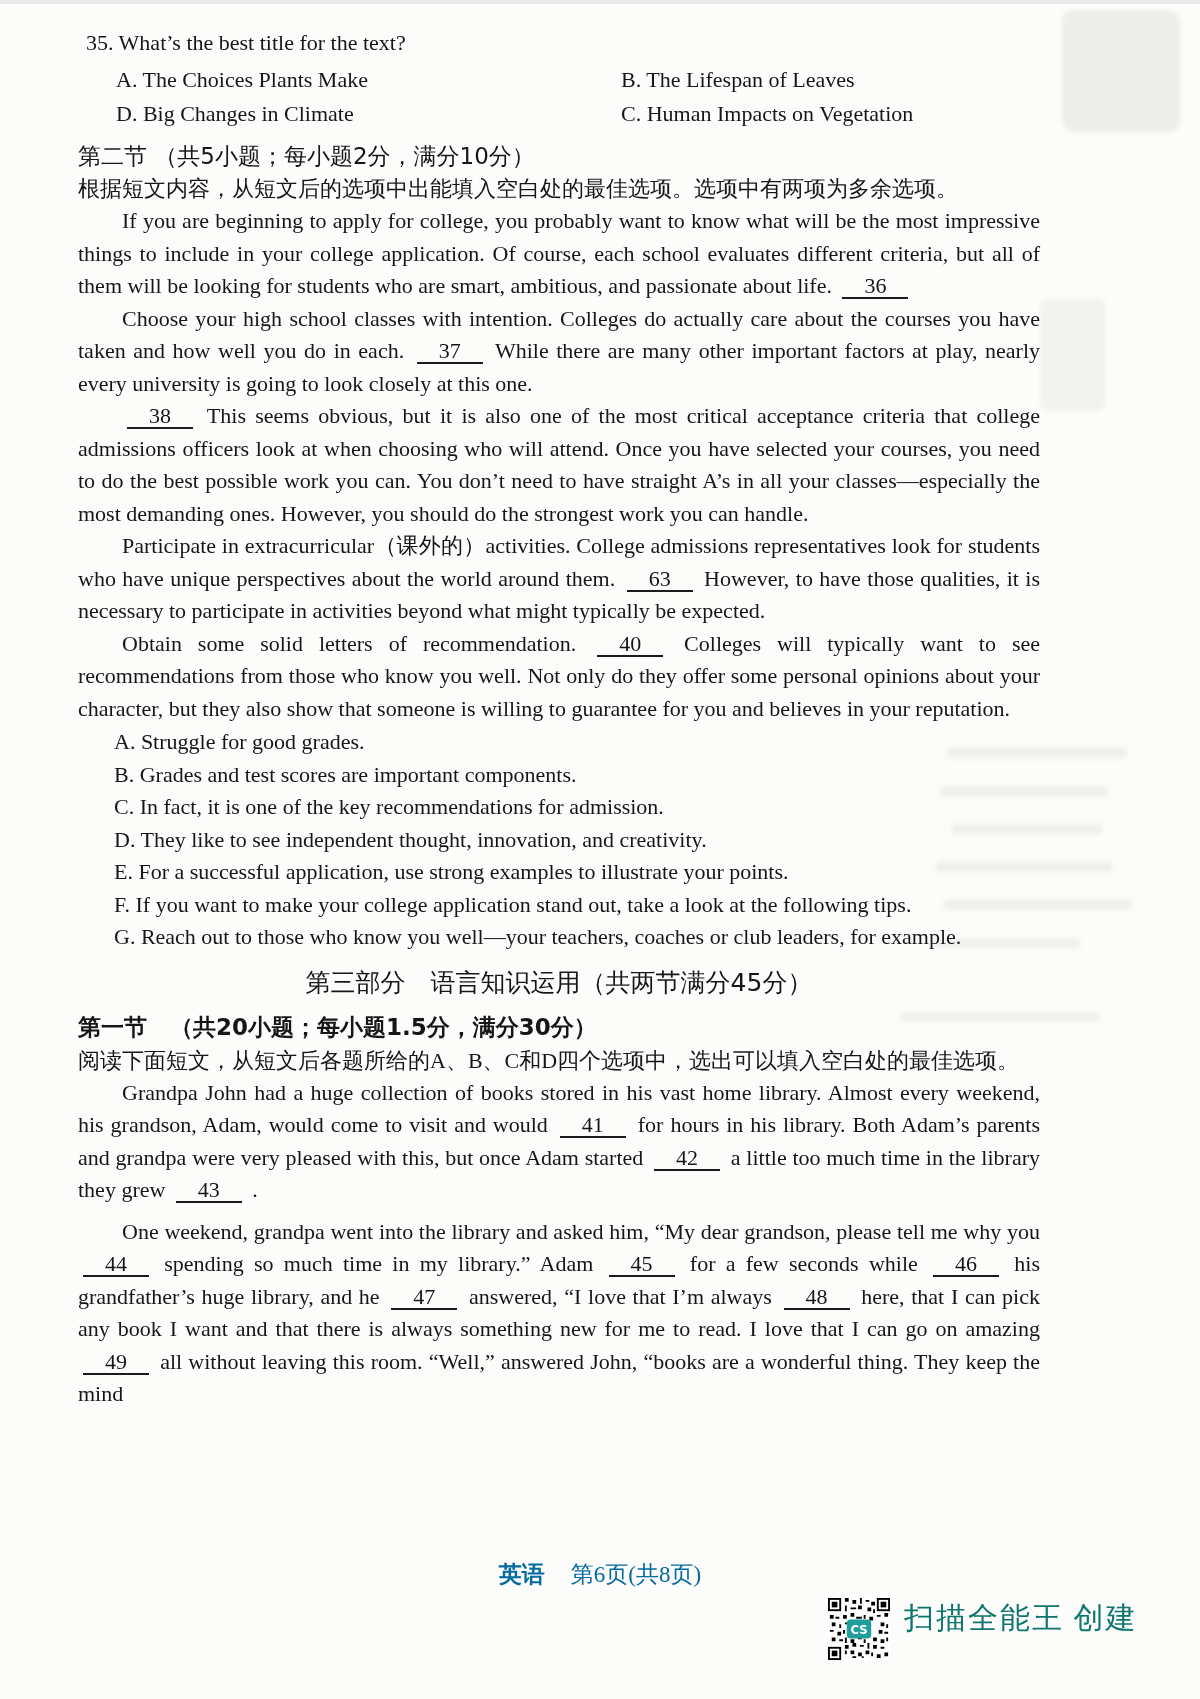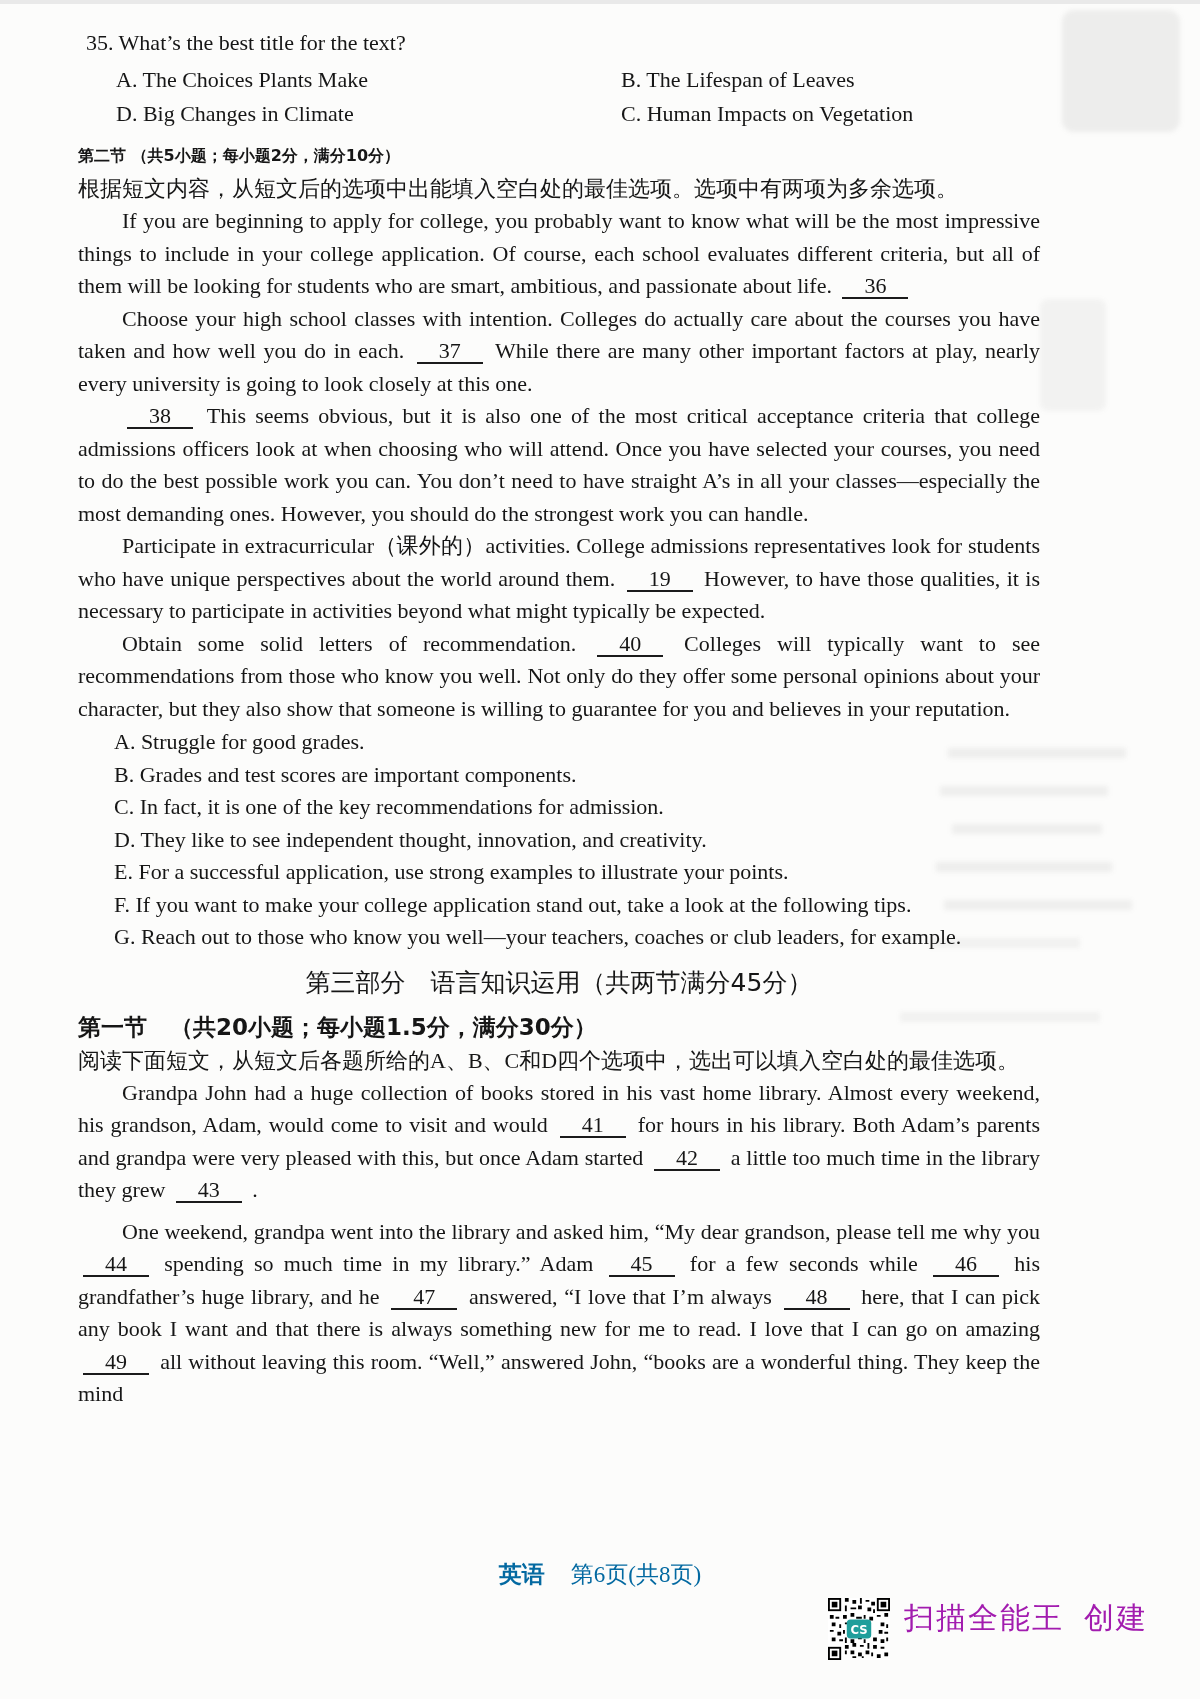--- a/index.html
+++ b/index.html
@@ -25,22 +25,22 @@
     display:grid;
     grid-template-columns:505px 1fr;
     margin-left:38px;
     row-gap:2px;
     font-size:22px;line-height:30px;
     margin-top:6px;
   }
   .opt-grid .opt{padding:1px 0;}
   .h-bold{
     font-family:"DejaVu Sans","Liberation Sans",sans-serif;
-    font-weight:700;
-    font-size:16px;line-height:32px;
+    font-weight:400;
+    font-size:23px;line-height:32px;
     margin-top:10px;
   }
   .cn-line{
     font-size:22px;line-height:33px;
     text-align:justify;
   }
   .para{
     font-size:22px;line-height:32.5px;
     text-align:justify;
     margin:0;
@@ -89,23 +89,23 @@
     margin-right:26px;
   }
   .watermark{
     position:absolute;
     left:828px;top:1594px;
     display:flex;
     gap:14px;
   }
   .qr{width:62px;height:62px;display:block;}
   .wm-text{
-    font-family:Liberation Mono, monospace;
+    font-family:Liberation Serif, serif;
     font-size:30px;
-    color:#a21caf;
+    color:#0f766e;
     letter-spacing:2px;
     white-space:nowrap;
   }
   
   .smudge{position:absolute;pointer-events:none;filter:blur(2.5px);}
   .sm-band{left:1062px;top:6px;width:118px;height:122px;background:rgba(110,110,110,.10);border-radius:12px;}
   .sm-a{left:1040px;top:295px;width:66px;height:112px;background:rgba(90,90,90,.06);border-radius:8px;}
   .sm-r1{left:948px;top:744px;width:178px;height:10px;background:rgba(60,60,60,.08);}
   .sm-r2{left:940px;top:782px;width:168px;height:10px;background:rgba(60,60,60,.07);}
   .sm-r3{left:952px;top:820px;width:150px;height:10px;background:rgba(60,60,60,.07);}
@@ -130,21 +130,21 @@
         <div class="opt">C. Human Impacts on Vegetation</div>
       </div>
     </div>
 
     <div class="h-bold">第二节 （共5小题；每小题2分，满分10分）</div>
     <div class="cn-line">根据短文内容，从短文后的选项中出能填入空白处的最佳选项。选项中有两项为多余选项。</div>
 
     <p class="para">If you are beginning to apply for college, you probably want to know what will be the most impressive things to include in your college application. Of course, each school evaluates different criteria, but all of them will be looking for students who are smart, ambitious, and passionate about life. <span class="blank">36</span></p>
     <p class="para">Choose your high school classes with intention. Colleges do actually care about the courses you have taken and how well you do in each. <span class="blank">37</span> While there are many other important factors at play, nearly every university is going to look closely at this one.</p>
     <p class="para"><span class="blank">38</span> This seems obvious, but it is also one of the most critical acceptance criteria that college admissions officers look at when choosing who will attend. Once you have selected your courses, you need to do the best possible work you can. You don’t need to have straight A’s in all your classes—especially the most demanding ones. However, you should do the strongest work you can handle.</p>
-    <p class="para">Participate in extracurricular（课外的）activities. College admissions representatives look for students who have unique perspectives about the world around them. <span class="blank">19</span> However, to have those qualities, it is necessary to participate in activities beyond what might typically be expected.</p>
+    <p class="para">Participate in extracurricular（课外的）activities. College admissions representatives look for students who have unique perspectives about the world around them. <span class="blank">63</span> However, to have those qualities, it is necessary to participate in activities beyond what might typically be expected.</p>
     <p class="para">Obtain some solid letters of recommendation. <span class="blank">40</span> Colleges will typically want to see recommendations from those who know you well. Not only do they offer some personal opinions about your character, but they also show that someone is willing to guarantee for you and believes in your reputation.</p>
 
     <div class="choices">
       <div class="choice">A. Struggle for good grades.</div>
       <div class="choice">B. Grades and test scores are important components.</div>
       <div class="choice">C. In fact, it is one of the key recommendations for admission.</div>
       <div class="choice">D. They like to see independent thought, innovation, and creativity.</div>
       <div class="choice">E. For a successful application, use strong examples to illustrate your points.</div>
       <div class="choice">F. If you want to make your college application stand out, take a look at the following tips.</div>
       <div class="choice">G. Reach out to those who know you well—your teachers, coaches or club leaders, for example.</div>

